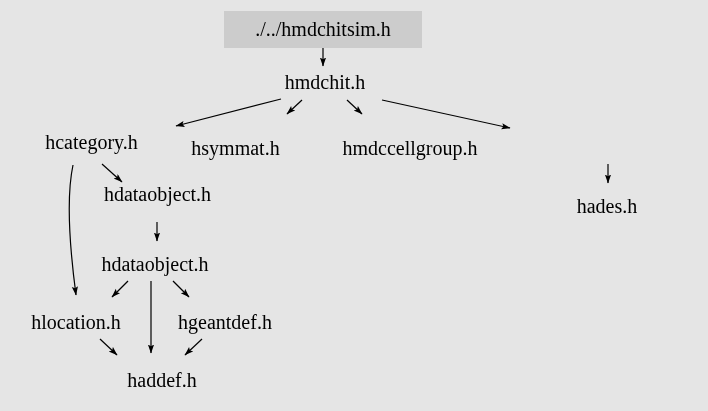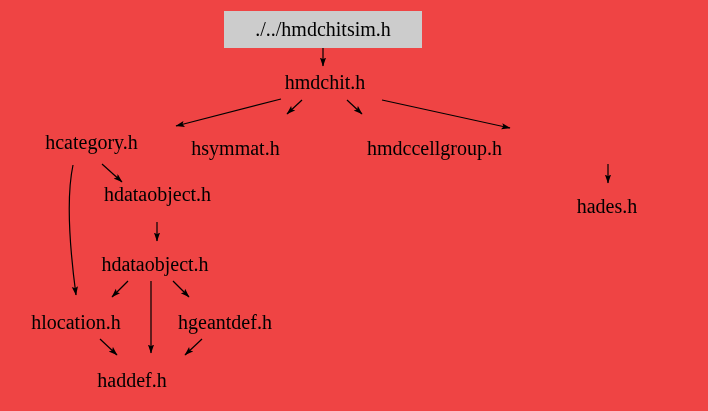--- a/index.html
+++ b/index.html
@@ -4,21 +4,21 @@
 <style>
   html, body {
     margin: 0;
     padding: 0;
     background: #ffffff;
   }
   #canvas {
     position: relative;
     width: 708px;
     height: 411px;
-    background: #ef4444;
+    background: #e5e5e5;
     overflow: hidden;
     font-family: "Liberation Serif", "DejaVu Serif", serif;
   }
   #edges {
     position: absolute;
     left: 0;
     top: 0;
     width: 708px;
     height: 411px;
     pointer-events: none;
@@ -115,21 +115,21 @@
   </div>
 
   <div class="node" style="left:28px; top:132px; width:127px;">
     <span>hcategory.h</span>
   </div>
 
   <div class="node" style="left:174px; top:138px; width:123px;">
     <span>hsymmat.h</span>
   </div>
 
-  <div class="node" style="left:318px; top:138px; width:184px;text-align:right;">
+  <div class="node" style="left:318px; top:138px; width:184px;">
     <span>hmdccellgroup.h</span>
   </div>
 
 
   <div class="node" style="left:567px; top:196px; width:80px;">
     <span>hades.h</span>
   </div>
 
   <div class="node" style="left:83px; top:184px; width:149px;">
     <span>hdataobject.h</span>
@@ -140,17 +140,17 @@
   </div>
 
   <div class="node" style="left:14px; top:312px; width:124px;">
     <span>hlocation.h</span>
   </div>
 
   <div class="node" style="left:160px; top:312px; width:130px;">
     <span>hgeantdef.h</span>
   </div>
 
-  <div class="node" style="left:85px; top:370px; width:94px;text-align:center;">
+  <div class="node" style="left:115px; top:370px; width:94px;text-align:center;">
     <span>haddef.h</span>
   </div>
 
 </div>
 
 </body></html>

